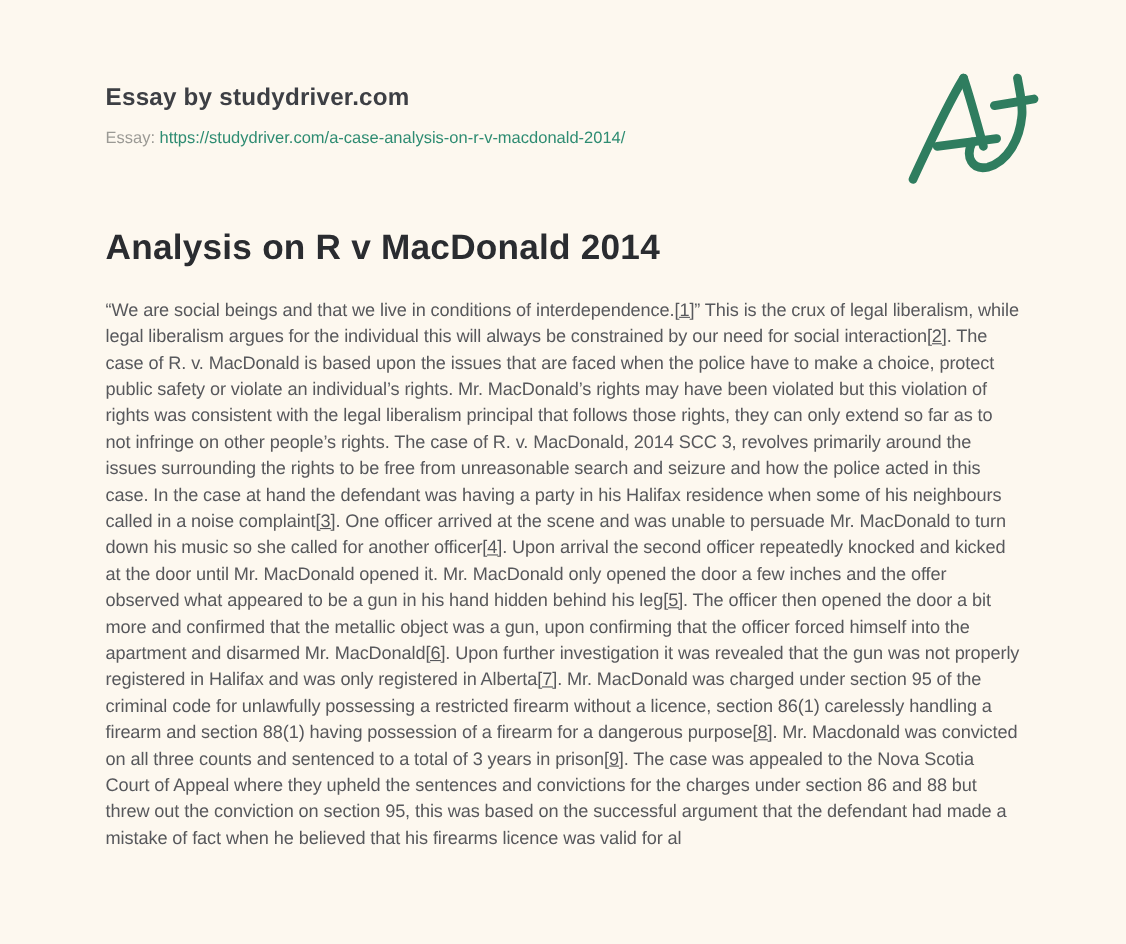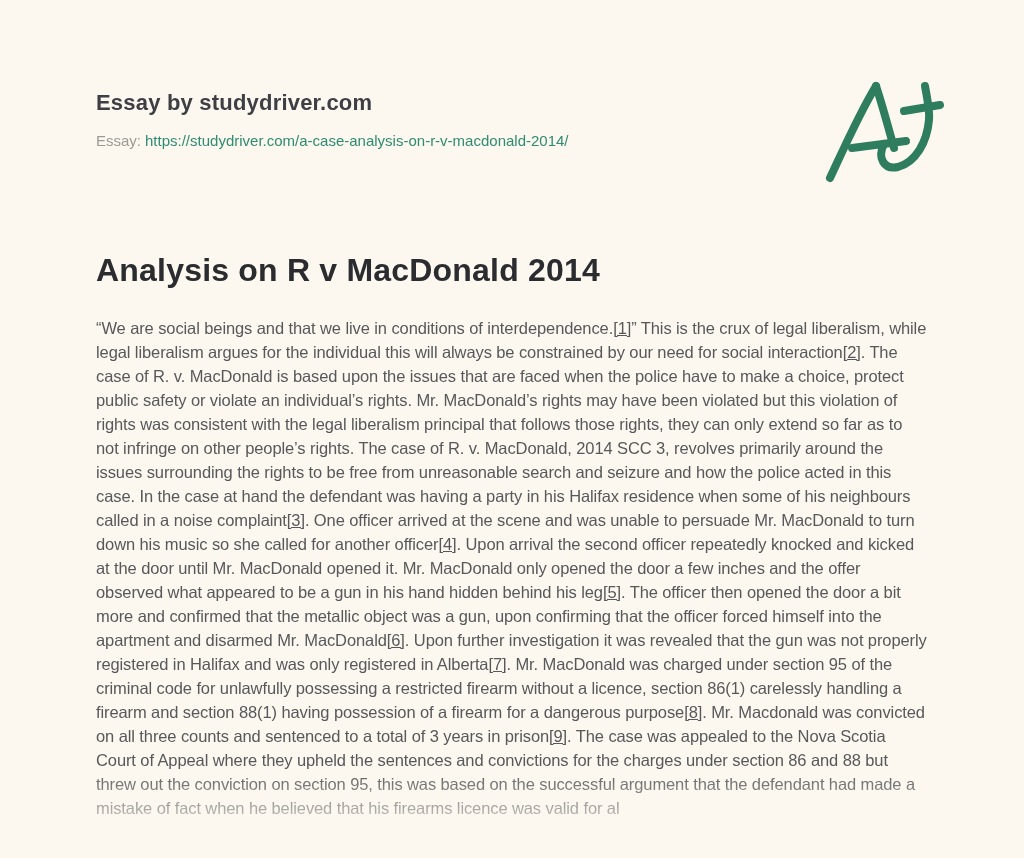--- a/index.html
+++ b/index.html
@@ -10,21 +10,21 @@
     font-family: "Liberation Sans", "DejaVu Sans", sans-serif;
   }
   body {
     background: var(--bg, #fdf8ef);
     position: relative;
   }
   .page {
     position: relative;
     width: 1024px;
     height: 841px;
-    padding: 16px 96px;
+    padding: 1px 96px;
   }
   .header { position: relative; padding-top: 74px; }
   .header-title {
     font-size: 22px;
     font-weight: 700;
     color: var(--heading, #3d3f44);
     letter-spacing: 0.2px;
   }
   .source-line {
     margin-top: 16px;
@@ -40,21 +40,21 @@
   .logo {
     position: absolute;
     top: 62px;
     right: -20px;
     width: 127px;
     height: 105px;
     color: var(--logo, #2f7d5f);
   }
   .logo svg { width: 100%; height: 100%; display: block; }
   .essay-title {
-    margin-top: 103px;
+    margin-top: 72px;
     font-size: 32px;
     font-weight: 700;
     color: var(--title, #2a2c30);
     letter-spacing: 0.2px;
   }
   .essay-paragraph {
     margin-top: 27px;
     font-size: 16.5px;
     line-height: 24px;
     color: var(--body, #57585c);

